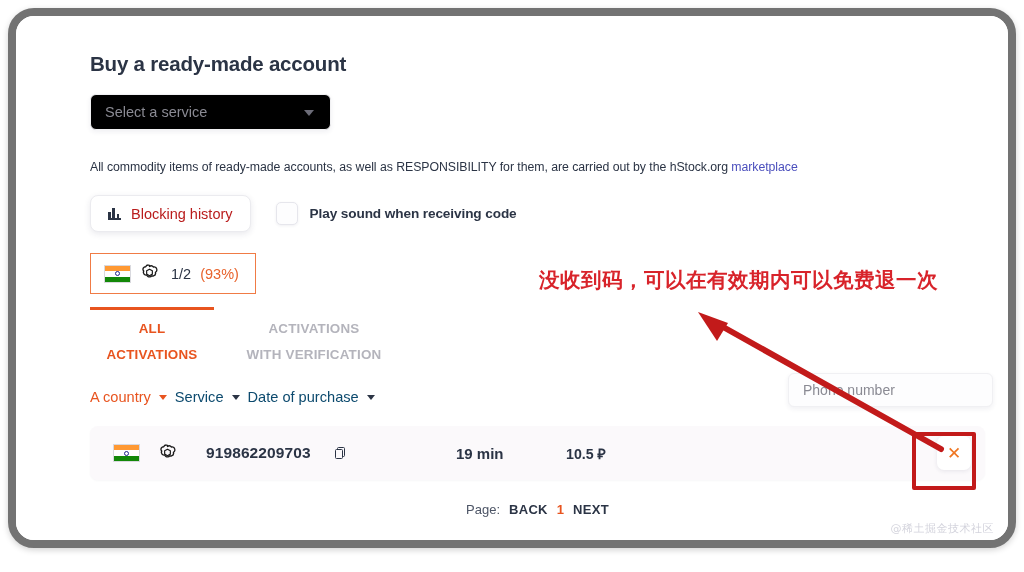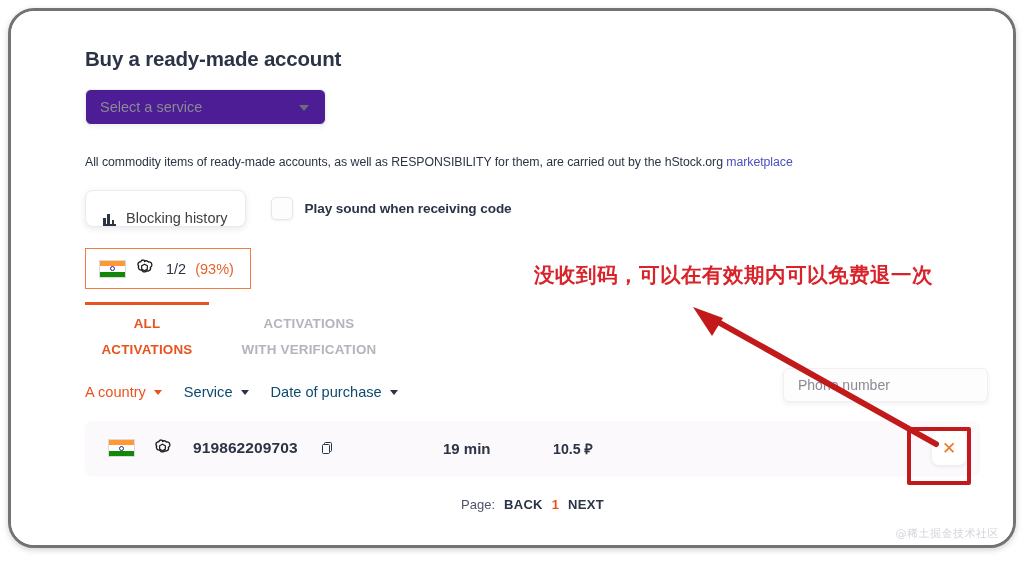--- a/index.html
+++ b/index.html
@@ -16,21 +16,21 @@
   }
 
   
   #device-frame {
     position: absolute;
     left: 8px;
     top: 8px;
     width: 1008px;
     height: 540px;
     background: #ffffff;
-    border: 3px solid #737373;
+    border: 8px solid #737373;
     border-radius: 26px;
     box-sizing: border-box;
     box-shadow: 0 2px 6px rgba(0,0,0,0.18);
     overflow: hidden;
   }
   #page-surface {
     position: absolute;
     inset: 0;
     background: #ffffff;
     overflow: hidden;
@@ -51,21 +51,21 @@
     letter-spacing: -0.2px;
     margin: 0 0 18px 0;
     font-family: "Liberation Sans", sans-serif;
   }
 
   
   .select-box {
     position: relative;
     width: 241px;
     height: 36px;
-    background: #4c1d95;
+    background: #000000;
     border: 1px solid #f1f1f3;
     border-radius: 6px;
     box-shadow: 0 2px 5px rgba(40,40,80,0.07);
     display: flex;
     align-items: center;
     box-sizing: border-box;
   }
   .select-box .placeholder {
     margin-left: 14px;
     font-size: 14.5px;
@@ -96,30 +96,30 @@
   }
 
   
   #tools-row {
     margin-top: 21px;
     display: flex;
     align-items: center;
   }
   #blocking-history-button {
     display: flex;
-    align-items: flex-end;
+    align-items: center;
     gap: 9px;
     height: 37px;
     padding: 0 17px;
     background: #ffffff;
     border: 1px solid #ebebef;
     border-radius: 8px;
     box-shadow: 0 2px 6px rgba(40,40,80,0.10);
     font-size: 14.5px;
-    color: #404040;
+    color: #b91c1c;
     box-sizing: border-box;
     cursor: pointer;
   }
   .bar-icon {
     display: inline-block;
     width: 14px;
     height: 13px;
     position: relative;
   }
   .bar-icon i {
@@ -237,21 +237,21 @@
   .tab.inactive {
     color: #b4b4bc;
     width: 200px;
     padding-top: 9px;
   }
 
   
   #filter-row {
     margin-top: 21px;
     display: flex;
-    gap: 22px;
+    gap: 8px;
     position: relative;
   }
   .filter {
     display: inline-flex;
     align-items: center;
     gap: 8px;
     font-size: 14.6px;
     color: #0c4a6e;
     cursor: pointer;
   }
@@ -309,20 +309,21 @@
   }
   .cell-number {
     display: flex;
     align-items: center;
     gap: 24px;
     font-size: 15.5px;
     font-weight: bold;
     color: #2b3445;
     letter-spacing: 0.1px;
     width: 250px;
+    margin-left: 8px;
   }
   .copy-icon {
     width: 11px;
     height: 13px;
     position: relative;
     display: inline-block;
     cursor: pointer;
   }
   .copy-icon::before {
     content: "";

